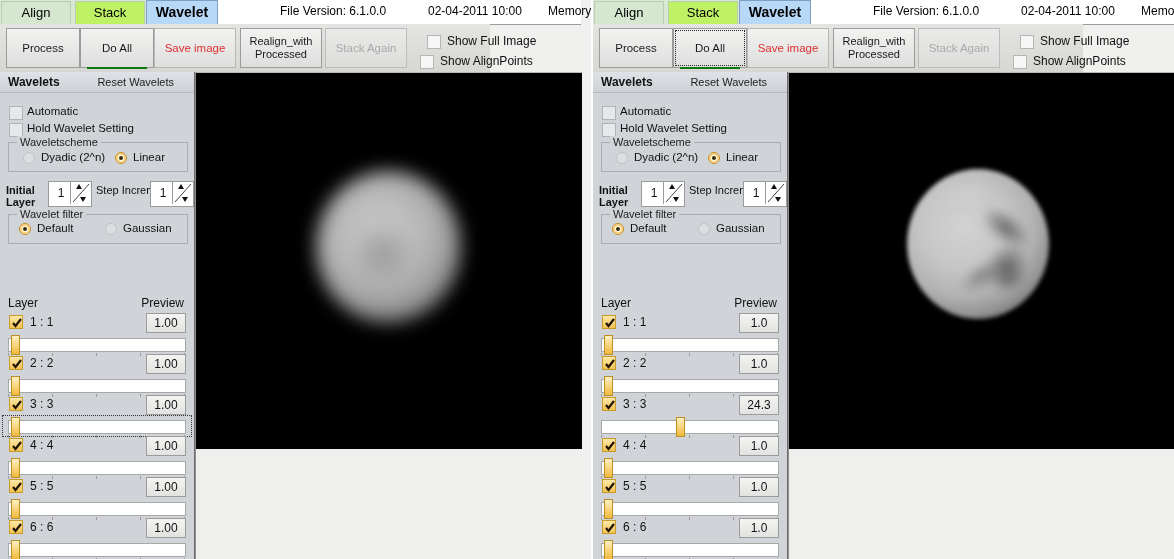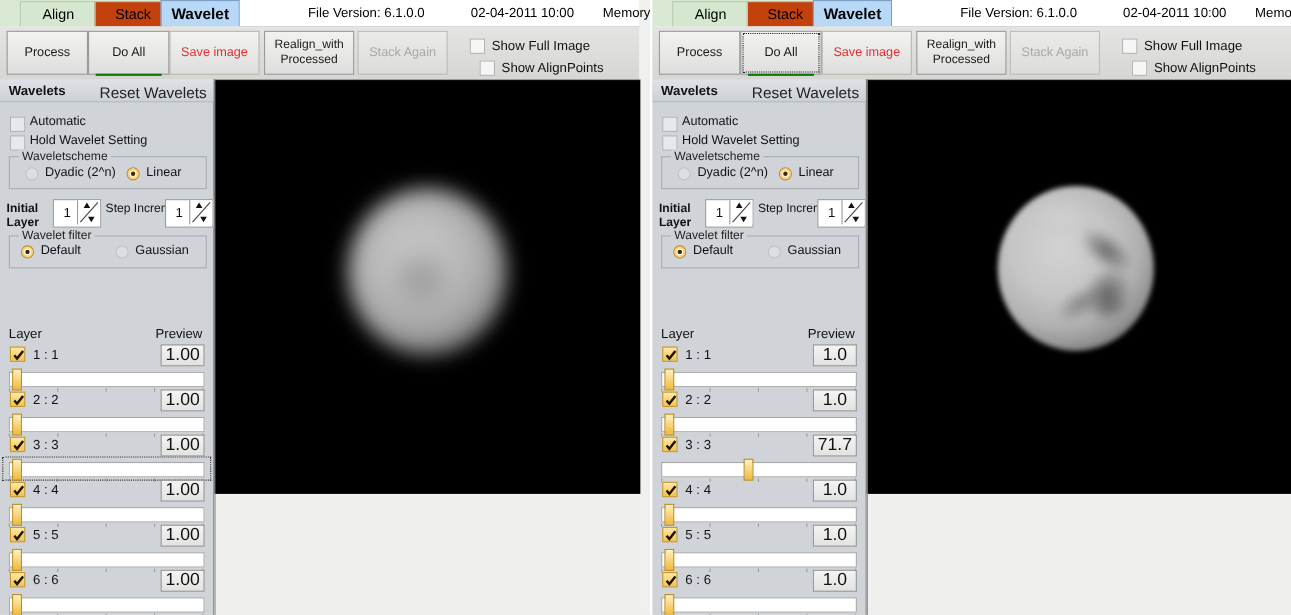--- a/index.html
+++ b/index.html
@@ -16,33 +16,33 @@
   .pane{position:absolute;top:0;height:559px;overflow:hidden;background:#f0f0ee;}
   .pane.left{left:0;width:591px;}
   .pane.right{left:593px;width:581px;}
   .pane-inner{position:relative;width:581px;height:559px;}
 
   
   .tabstrip{position:absolute;left:0;top:0;width:581px;height:24px;background:#ffffff;}
   .tabstrip .tabs-bg{position:absolute;left:0;top:0;width:216px;height:24px;background:#d8e8d2;}
   .tab{position:absolute;top:1px;height:22px;line-height:22px;text-align:center;
        font-size:13px;color:#000;cursor:default;}
-  .tab.t-align{left:18px;width:68px;background:#d6e7d0;border:1px solid #b9cdb3;border-bottom:none;}
-  .tab.t-stack{left:86px;width:68px;background:#c2410c;border:1px solid #b9cdb3;border-bottom:none;}
+  .tab.t-align{left:1px;width:68px;background:#d6e7d0;border:1px solid #b9cdb3;border-bottom:none;}
+  .tab.t-stack{left:75px;width:68px;background:#bef264;border:1px solid #b9cdb3;border-bottom:none;}
   .tab.t-wave{left:146px;width:70px;top:0px;height:23px;line-height:23px;
        background:#b8d8f8;border:1px solid #7d9fc4;border-bottom:none;font-weight:bold;font-size:14px;}
   .statusline{position:absolute;left:218px;top:0;right:0;height:24px;background:#ffffff;
        border-bottom:1px solid #9a9a9a;}
   .statusline .si{position:absolute;top:4px;font-size:12px;color:#000;white-space:nowrap;}
   .si-ver{left:62px;}
   .si-date{left:210px;}
   .si-mem{left:330px;}
 
   
-  .toolbar{position:absolute;left:0;top:24px;width:581px;height:48px;
+  .toolbar{position:absolute;left:0;top:24px;width:490px;height:48px;
       background:linear-gradient(#e4e4e2,#d6d6d2);border-bottom:1px solid #9a9a9a;}
   .tbtn{position:absolute;background:linear-gradient(#f2f2f0,#dedede);
       border:1px solid #9b9b9b;font-size:11.5px;color:#1a1a1a;text-align:center;cursor:default;}
   .tbtn .lbl{display:block;}
   .btn-process{left:6px;top:4px;width:72px;height:38px;line-height:38px;}
   .btn-doall{left:80px;top:4px;width:72px;height:38px;line-height:38px;}
   .btn-doall .underline{position:absolute;left:6px;bottom:-2px;width:60px;height:2px;background:#0a7a0a;}
   .btn-doall.focused:before{content:"";position:absolute;left:1px;top:1px;right:1px;bottom:1px;
       border:1px dotted #222;}
   .btn-save{left:154px;top:4px;width:80px;height:38px;line-height:38px;color:#e03030;
@@ -50,29 +50,29 @@
   .btn-realign{left:240px;top:4px;width:80px;height:38px;font-size:11px;
       display:flex;align-items:center;justify-content:center;flex-direction:column;line-height:13px;}
   .btn-stackagain{left:325px;top:4px;width:80px;height:38px;line-height:38px;color:#a9a9a9;
       background:linear-gradient(#eaeae8,#dcdcda);border:1px solid #bdbdbd;}
 
   .tbcheck{position:absolute;font-size:12px;color:#111;cursor:default;}
   .tbcheck .box{position:absolute;left:0;top:1px;width:12px;height:12px;background:#f6f6f6;
       border:1px solid #b5b5b5;}
   .tbcheck .txt{position:absolute;left:20px;top:0;white-space:nowrap;}
   .chk-full{left:427px;top:10px;width:150px;height:15px;}
-  .chk-align{left:436px;top:30px;width:150px;height:15px;}
+  .chk-align{left:420px;top:30px;width:150px;height:15px;}
 
   
   .sidebar{position:absolute;left:0;top:72px;width:194px;height:487px;background:#d0d4d8;
       border-right:1px solid #6d6d6d;}
   .sb-head{position:absolute;left:0;top:0;width:194px;height:20px;
       background:linear-gradient(#dfe2e6,#cdd1d6);border-bottom:1px solid #b4b8bc;}
   .sb-head .title{position:absolute;left:8px;top:3px;font-weight:bold;font-size:12px;color:#111;}
-  .sb-head .reset{position:absolute;right:6px;top:4px;font-size:14px;color:#222;cursor:default;}
+  .sb-head .reset{position:absolute;right:20px;top:4px;font-size:11px;color:#222;cursor:default;}
 
   .cbrow{position:absolute;left:9px;font-size:11.5px;color:#111;cursor:default;height:15px;}
   .cbrow .box{position:absolute;left:0;top:1px;width:12px;height:12px;background:#e6e8ea;
       border:1px solid #b0b4b8;}
   .cbrow .txt{position:absolute;left:18px;top:0;white-space:nowrap;}
   .cb-auto{top:33px;}
   .cb-hold{top:50px;}
 
   .group{position:absolute;border:1px solid #a9adb1;}
   .group > .glabel{position:absolute;left:8px;top:-7px;background:#d0d4d8;padding:0 3px;
@@ -114,21 +114,21 @@
   .layerhead .lh-layer{position:absolute;left:8px;top:0;font-size:12px;color:#111;}
   .layerhead .lh-prev{position:absolute;right:10px;top:0;font-size:12px;color:#111;}
 
   .layerblk{position:absolute;left:0;width:194px;height:41px;}
   .layerblk .chk{position:absolute;left:9px;top:2px;width:14px;height:14px;
       background:linear-gradient(#ffe9a8,#f2c252);border:1px solid #c79a2a;box-sizing:border-box;}
   .layerblk .chk svg{position:absolute;left:1px;top:1px;}
   .layerblk .lname{position:absolute;left:30px;top:2px;font-size:12px;color:#111;}
   .layerblk .pvbox{position:absolute;right:8px;top:0px;width:38px;height:18px;
       background:linear-gradient(#f4f4f2,#e2e2e0);border:1px solid #9b9b9b;
-      text-align:center;line-height:18px;font-size:16px;color:#111;}
+      text-align:center;line-height:18px;font-size:12px;color:#111;}
   .layerblk .track{position:absolute;left:8px;top:25px;width:178px;height:14px;
       background:#ffffff;border:1px solid #a8a8a8;box-sizing:border-box;}
   .layerblk .thumb{position:absolute;top:22px;width:9px;height:20px;
       background:linear-gradient(#fff0c0,#f0b93c);border:1px solid #bb8f24;box-sizing:border-box;}
   .layerblk .ticks{position:absolute;left:8px;top:40px;width:178px;height:4px;}
   .layerblk .ticks i{position:absolute;top:0;width:1px;height:3px;background:#9a9a9a;}
   .layerblk.focused .focusrect{position:absolute;left:2px;top:20px;width:190px;height:22px;
       border:1px dotted #333;box-sizing:border-box;}
 
   
@@ -574,21 +574,21 @@
                 <i style="left:176px"></i>
               </span>
             </div>
             <div class="layerblk" style="top: 323px;">
               <span class="chk">
                 <svg width="12" height="12" viewBox="0 0 12 12">
                   <path d="M2 6 L4.5 9 L10 2" stroke="#201400" stroke-width="2.2" fill="none"></path>
                 </svg>
               </span>
               <span class="lname">3 : 3</span>
-              <span class="pvbox">71.7</span>
+              <span class="pvbox">24.3</span>
               <span class="track"></span>
               <span class="thumb" style="left:83px"></span>
               <span class="ticks">
                 <i style="left:0"></i>
                 <i style="left:44px"></i>
                 <i style="left:88px"></i>
                 <i style="left:132px"></i>
                 <i style="left:176px"></i>
               </span>
             </div>

